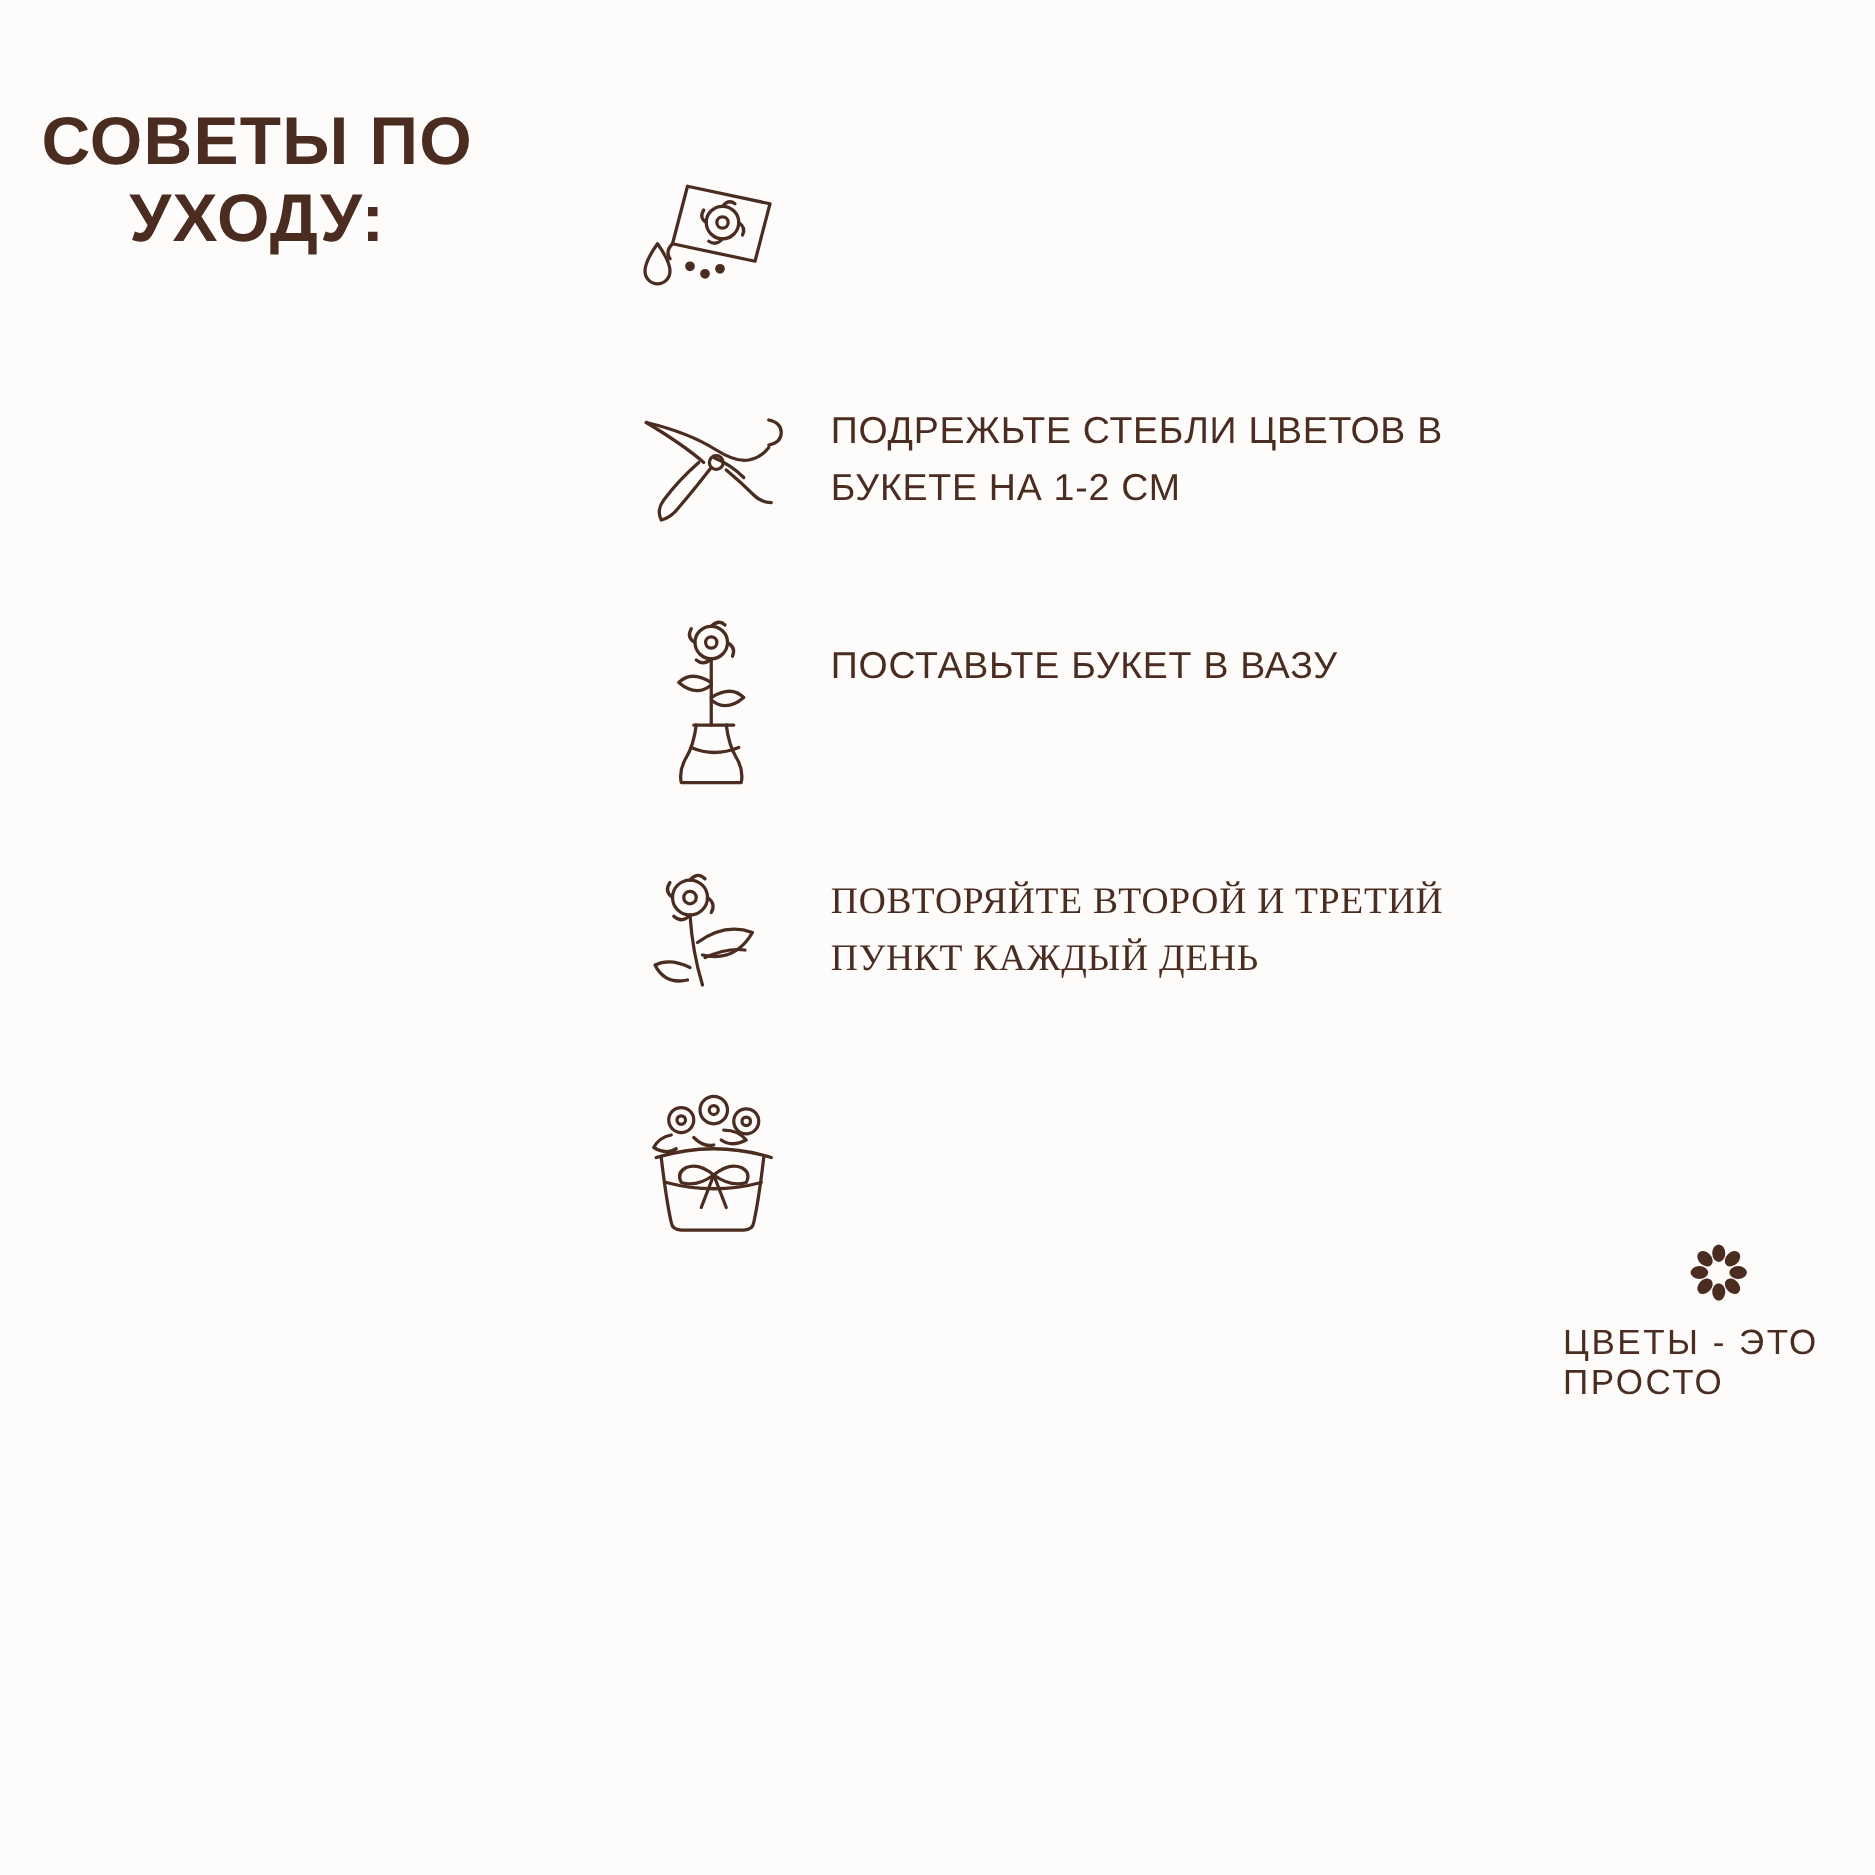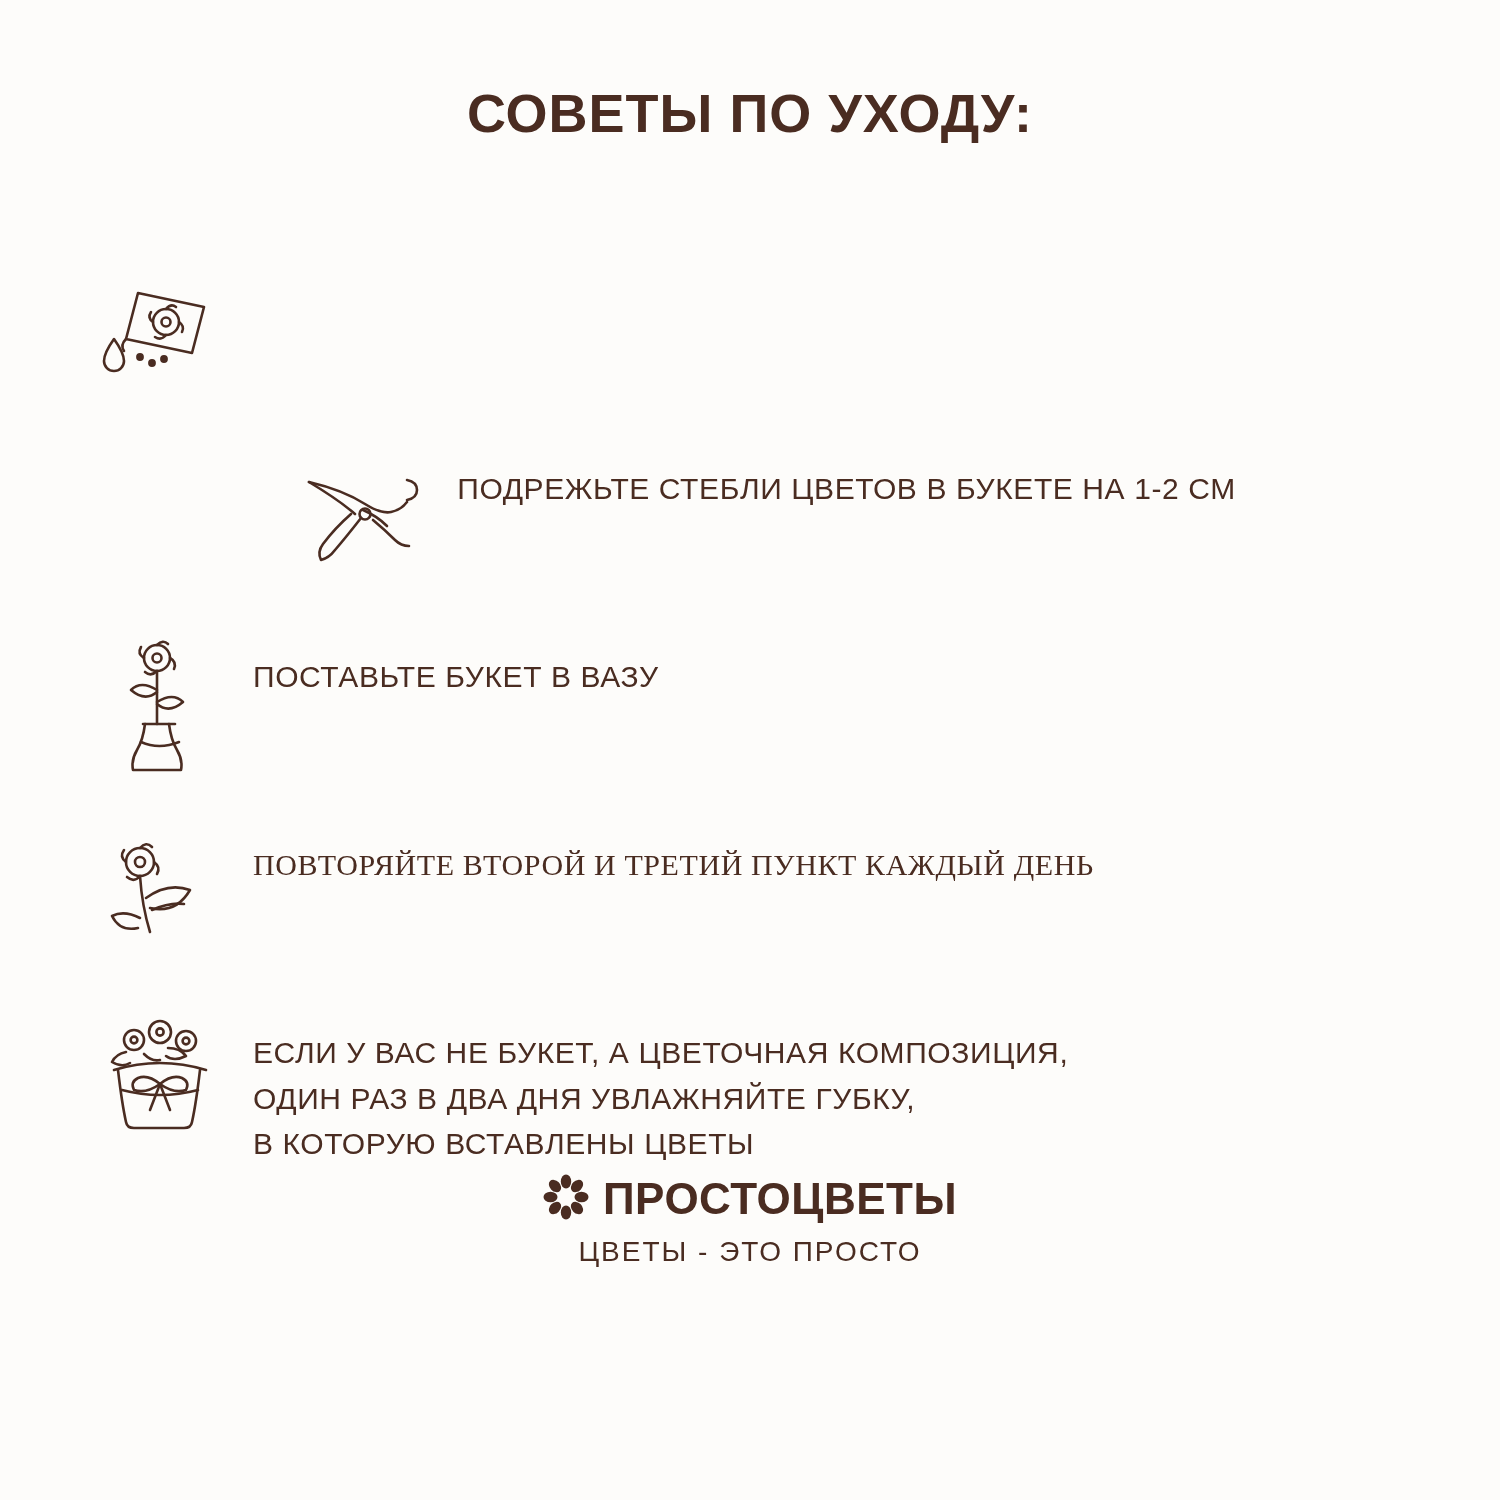--- a/index.html
+++ b/index.html
@@ -13,21 +13,21 @@
     font-family: "Liberation Sans", sans-serif;
     color: #4a2c21;
     overflow: hidden;
   }
   .page {
     position: relative;
     width: 1500px;
     height: 1184px;
     box-sizing: border-box;
     display: flex;
-    flex-direction: column;
+    flex-direction: row;
   }
   .title {
     text-align: center;
     font-size: 54px;
     font-weight: bold;
     letter-spacing: 1px;
     color: #4a2c21;
     margin-top: 82px;
     margin-bottom: 0;
     text-transform: uppercase;
@@ -197,25 +197,20 @@
           <path d="M70 34 q12 0 18 8 q-12 6 -20 0"></path>
           <path d="M46 40 q8 8 16 6"></path>
           <path d="M16 56 q46 -14 92 0"></path>
           <path d="M20 56 q4 34 8 52 q1 6 8 6 l50 0 q7 0 8 -6 q4 -18 8 -52"></path>
           <path d="M24 76 q38 10 76 0"></path>
           <path d="M62 70 q-14 10 -26 6 q-4 -8 4 -12 q10 -4 22 6 Z"></path>
           <path d="M62 70 q14 10 26 6 q4 -8 -4 -12 q-10 -4 -22 6 Z"></path>
           <path d="M62 70 l-10 26 M62 70 l10 26"></path>
         </svg>
       </div>
-      <div class="tip-text">
-        <span>ЕСЛИ У ВАС НЕ БУКЕТ, А ЦВЕТОЧНАЯ КОМПОЗИЦИЯ,</span>
-        <span>ОДИН РАЗ В ДВА ДНЯ УВЛАЖНЯЙТЕ ГУБКУ,</span>
-        <span>В КОТОРУЮ ВСТАВЛЕНЫ ЦВЕТЫ</span>
-      </div>
     </div>
 
   </div>
 
   <div class="footer">
     <div class="brand-row">
       <span>
         <svg width="46" height="46" viewBox="0 0 46 46" fill="#4a2c21">
           <g>
             <ellipse cx="23" cy="7.5" rx="5.2" ry="7"></ellipse>
@@ -223,18 +218,17 @@
             <ellipse cx="38.5" cy="23" rx="5.2" ry="7" transform="rotate(90 38.5 23)"></ellipse>
             <ellipse cx="34" cy="34" rx="5.2" ry="7" transform="rotate(135 34 34)"></ellipse>
             <ellipse cx="23" cy="38.5" rx="5.2" ry="7"></ellipse>
             <ellipse cx="12" cy="34" rx="5.2" ry="7" transform="rotate(45 12 34)"></ellipse>
             <ellipse cx="7.5" cy="23" rx="5.2" ry="7" transform="rotate(90 7.5 23)"></ellipse>
             <ellipse cx="12" cy="12" rx="5.2" ry="7" transform="rotate(135 12 12)"></ellipse>
             <circle cx="23" cy="23" r="5.6" fill="#fdfcfa"></circle>
           </g>
         </svg>
       </span>
-      <span class="brand-name">ПРОСТОЦВЕТЫ</span>
     </div>
     <div class="brand-tagline">ЦВЕТЫ - ЭТО ПРОСТО</div>
   </div>
 
 </div>
 
 </body></html>

